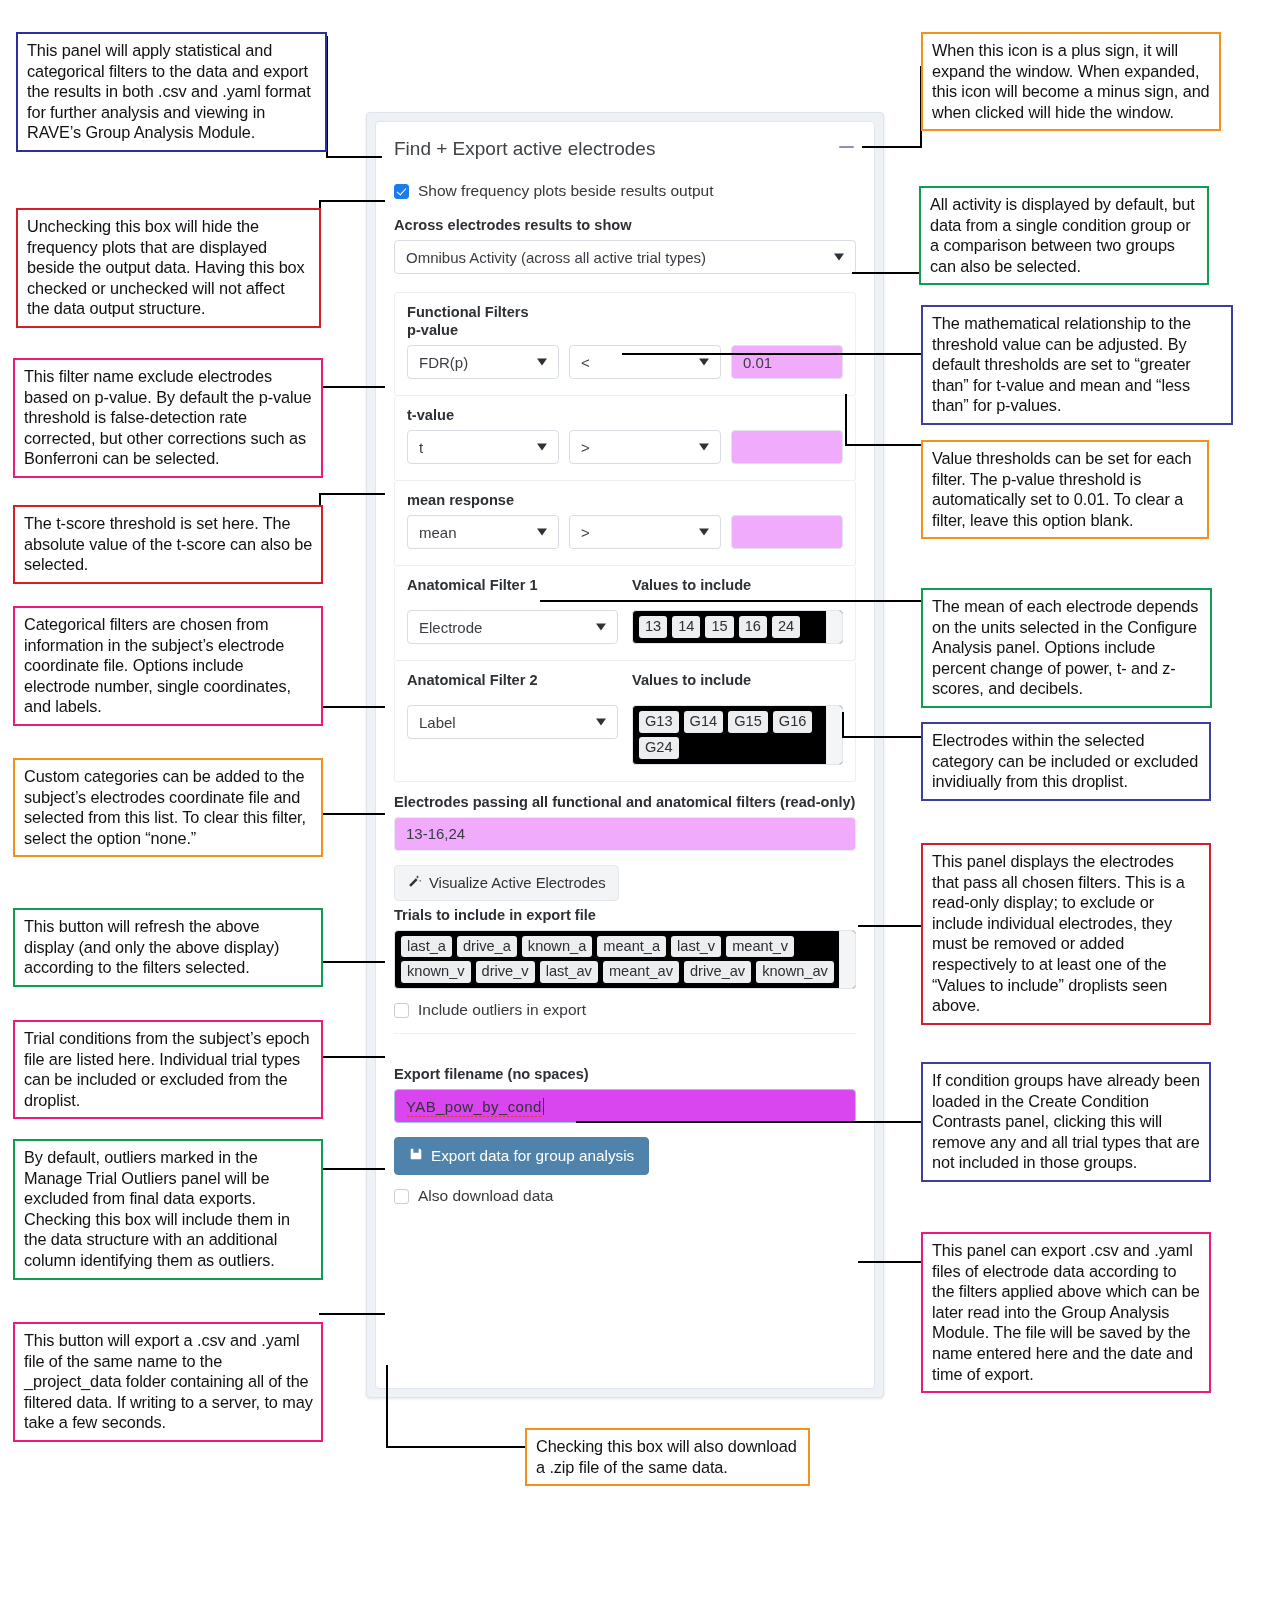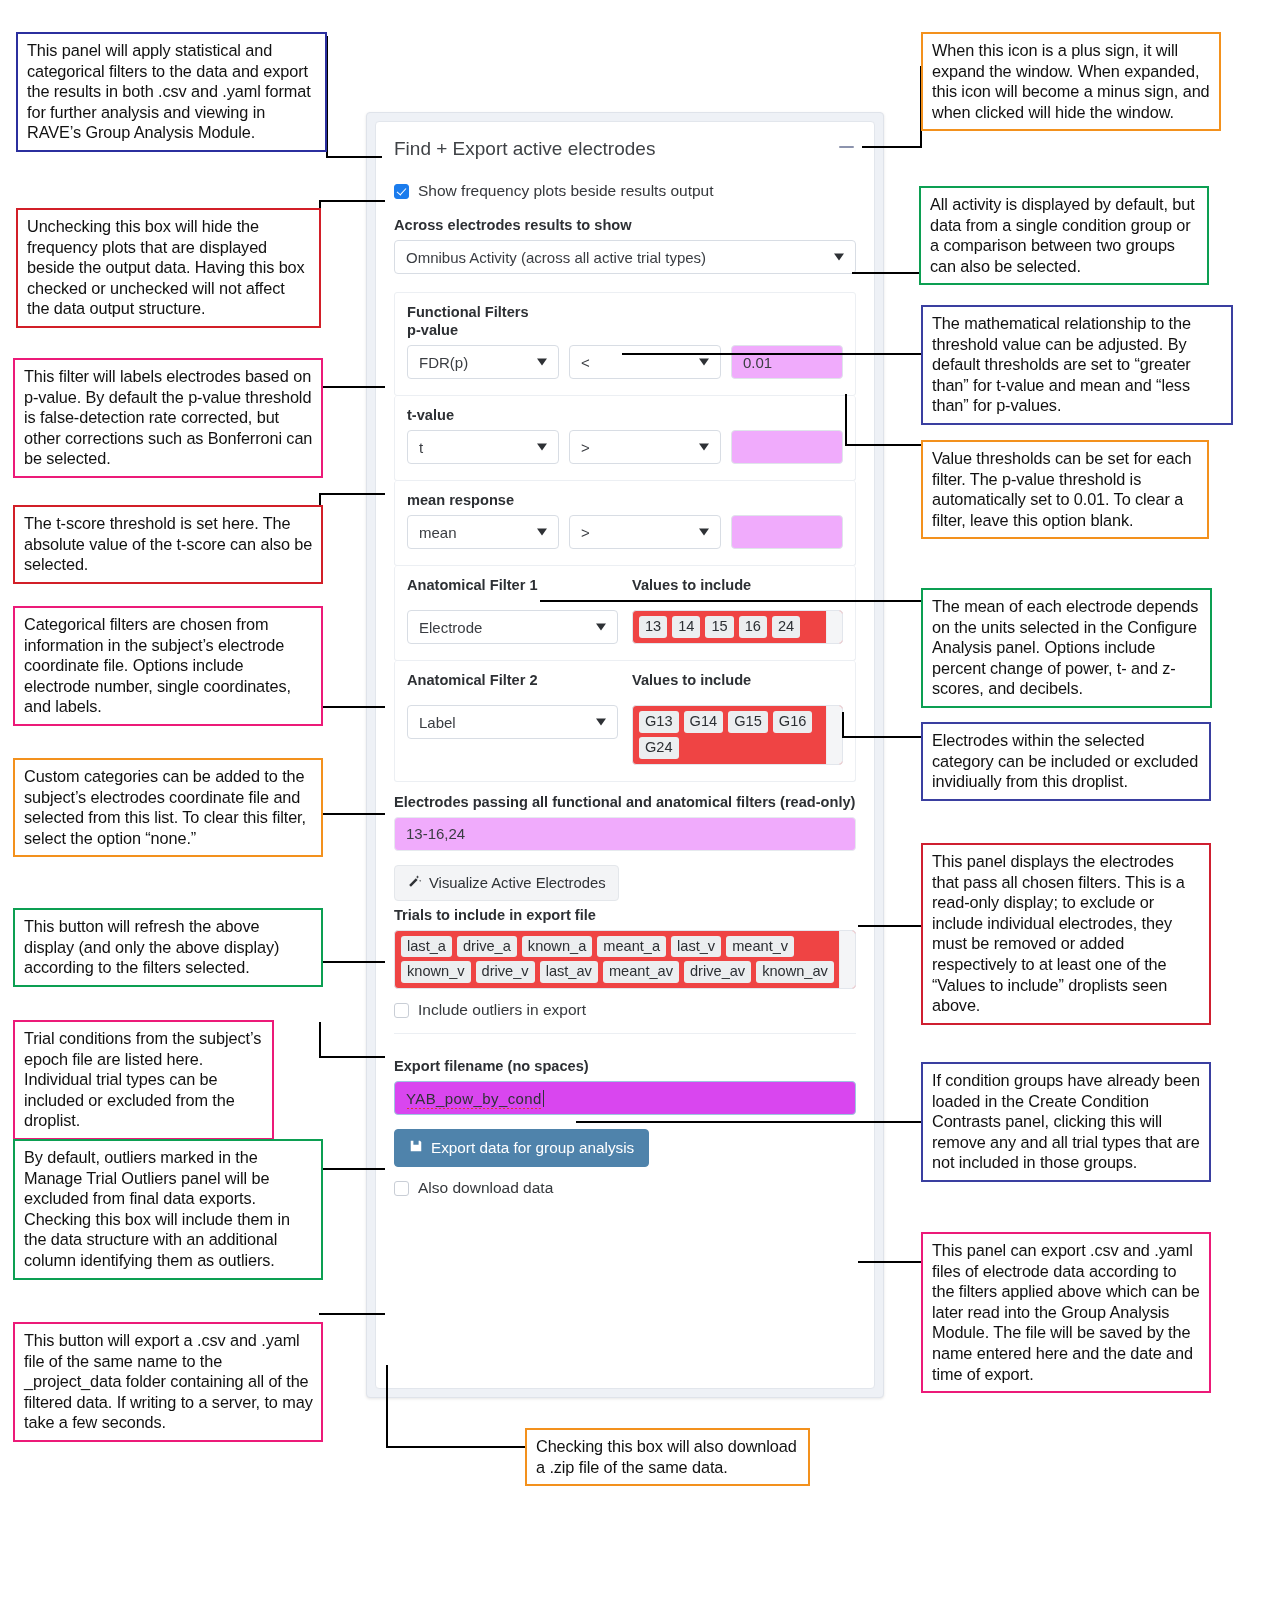--- a/index.html
+++ b/index.html
@@ -113,21 +113,21 @@
   .group-box{
     border:1px solid #eceff3; border-radius:3px;
     padding:11px 12px 16px 12px; margin-bottom:0;
   }
   .group-box + .group-box{ border-top:none; }
   .row3{ display:grid; grid-template-columns:152px 152px 1fr; gap:10px; }
   .row3 .select{ min-width:0; }
 
   .anat-grid{ display:grid; grid-template-columns:1fr 1fr; gap:10px 14px; }
   .chipbox{
-    min-height:34px; border:1px solid #e2e6ec; border-radius:4px; background:#ef4444;
+    min-height:34px; border:1px solid #e2e6ec; border-radius:4px; background:#000000;
     padding:5px 20px 5px 6px; display:flex; flex-wrap:wrap; gap:4px 5px;
     position:relative;
   }
   .chipbox:after{
     content:""; position:absolute; right:0; top:0; bottom:0; width:15px;
     background:#f4f5f7; border-left:1px solid #ebedf0; border-radius:0 3px 3px 0;
   }
   .chip{
     background:#eceef0; border-radius:3px; padding:2px 6px 3px 6px;
     font-size:14.6px; color:#2c2f33; line-height:1.15;
@@ -208,26 +208,26 @@
 
 <div class="lead h l-navy" style="left:576px; top:1121px; width:346px;"></div>
 
 <div class="lead h l-pink" style="left:858px; top:1261px; width:64px;"></div>
 
 <div class="lead v l-orange" style="left:386px; top:1365px; height:82px;"></div>
 <div class="lead h l-orange" style="left:386px; top:1446px; width:140px;"></div>
 
 <div class="callout c-blue" style="left:16px;  top:32px;  width:311px;">This panel will apply statistical and categorical filters to the data and export the results in both .csv and .yaml format for further analysis and viewing in RAVE’s Group Analysis Module.</div>
 <div class="callout c-red" style="left:16px;  top:208px; width:305px;">Unchecking this box will hide the frequency plots that are displayed beside the output data. Having this box checked or unchecked will not affect the data output structure.</div>
-<div class="callout c-pink" style="left:13px;  top:358px; width:310px;">This filter will labels electrodes based on p-value. By default the p-value threshold is false-detection rate corrected, but other corrections such as Bonferroni can be selected.</div>
+<div class="callout c-pink" style="left:13px;  top:358px; width:310px;">This filter name exclude electrodes based on p-value. By default the p-value threshold is false-detection rate corrected, but other corrections such as Bonferroni can be selected.</div>
 <div class="callout c-red" style="left:13px;  top:505px; width:310px;">The t-score threshold is set here. The absolute value of the t-score can also be selected.</div>
 <div class="callout c-pink" style="left:13px;  top:606px; width:310px;">Categorical filters are chosen from information in the subject’s electrode coordinate file. Options include electrode number, single coordinates, and labels.</div>
 <div class="callout c-orange" style="left:13px;  top:758px; width:310px;">Custom categories can be added to the subject’s electrodes coordinate file and selected from this list. To clear this filter, select the option “none.”</div>
 <div class="callout c-green" style="left:13px;  top:908px; width:310px;">This button will refresh the above display (and only the above display) according to the filters selected.</div>
-<div class="callout c-pink" style="left:13px;  top:1020px; width:261px;">Trial conditions from the subject’s epoch file are listed here. Individual trial types can be included or excluded from the droplist.</div>
+<div class="callout c-pink" style="left:13px;  top:1020px; width:310px;">Trial conditions from the subject’s epoch file are listed here. Individual trial types can be included or excluded from the droplist.</div>
 <div class="callout c-green" style="left:13px;  top:1139px; width:310px;">By default, outliers marked in the Manage Trial Outliers panel will be excluded from final data exports. Checking this box will include them in the data structure with an additional column identifying them as outliers.</div>
 <div class="callout c-pink" style="left:13px;  top:1322px; width:310px;">This button will export a .csv and .yaml file of the same name to the _project_data folder containing all of the filtered data. If writing to a server, to may take a few seconds.</div>
 
 <div class="callout c-orange" style="left:921px; top:32px;  width:300px;">When this icon is a plus sign, it will expand the window. When expanded, this icon will become a minus sign, and when clicked will hide the window.</div>
 <div class="callout c-green" style="left:919px; top:186px; width:290px;">All activity is displayed by default, but data from a single condition group or a comparison between two groups can also be selected.</div>
 <div class="callout c-navy" style="left:921px; top:305px; width:312px;">The mathematical relationship to the threshold value can be adjusted. By default thresholds are set to “greater than” for t-value and mean and “less than” for p-values.</div>
 <div class="callout c-orange" style="left:921px; top:440px; width:288px;">Value thresholds can be set for each filter. The p-value threshold is automatically set to 0.01. To clear a filter, leave this option blank.</div>
 <div class="callout c-green" style="left:921px; top:588px; width:291px;">The mean of each electrode depends on the units selected in the Configure Analysis panel. Options include percent change of power, t- and z- scores, and decibels.</div>
 <div class="callout c-navy" style="left:921px; top:722px; width:290px;">Electrodes within the selected category can be included or excluded invidiually from this droplist.</div>
 <div class="callout c-crimson" style="left:921px; top:843px; width:290px;">This panel displays the electrodes that pass all chosen filters. This is a read-only display; to exclude or include individual electrodes, they must be removed or added respectively to at least one of the “Values to include” droplists seen above.</div>
@@ -379,21 +379,21 @@
     </div>
 
 
     <div class="check-row" style="margin-top:12px; margin-bottom:14px;">
       <div class="cbx"></div>
       <div class="check-label">Include outliers in export</div>
     </div>
 
     <div class="sep-line"></div>
 
-    <div style="margin-top:24px;">
+    <div style="margin-top:32px;">
       <div class="fld-label">Export filename (no spaces)</div>
       <div class="filename-input">
         <span class="fn-text">YAB_pow_by_cond</span>
           <span class="caret-bar"></span>
       </div>
     </div>
 
     <div style="margin-top:14px;">
       <div class="btn-blue">
         <span class="ico">

